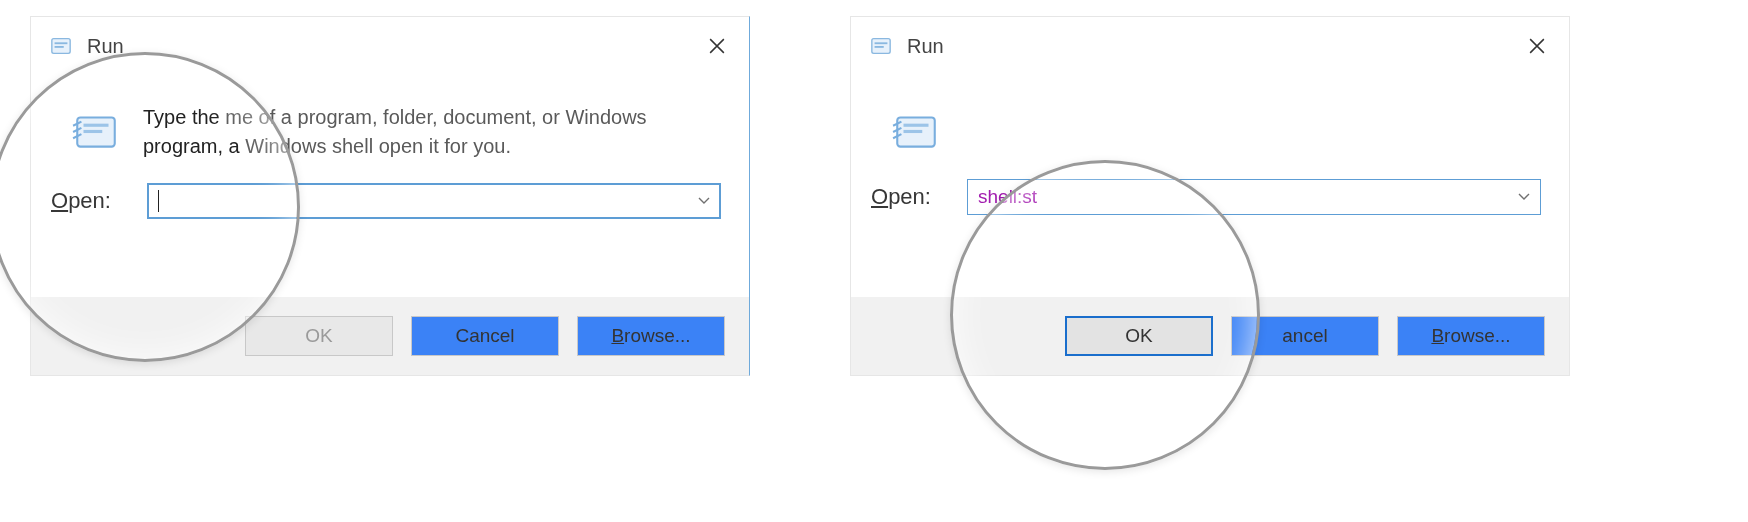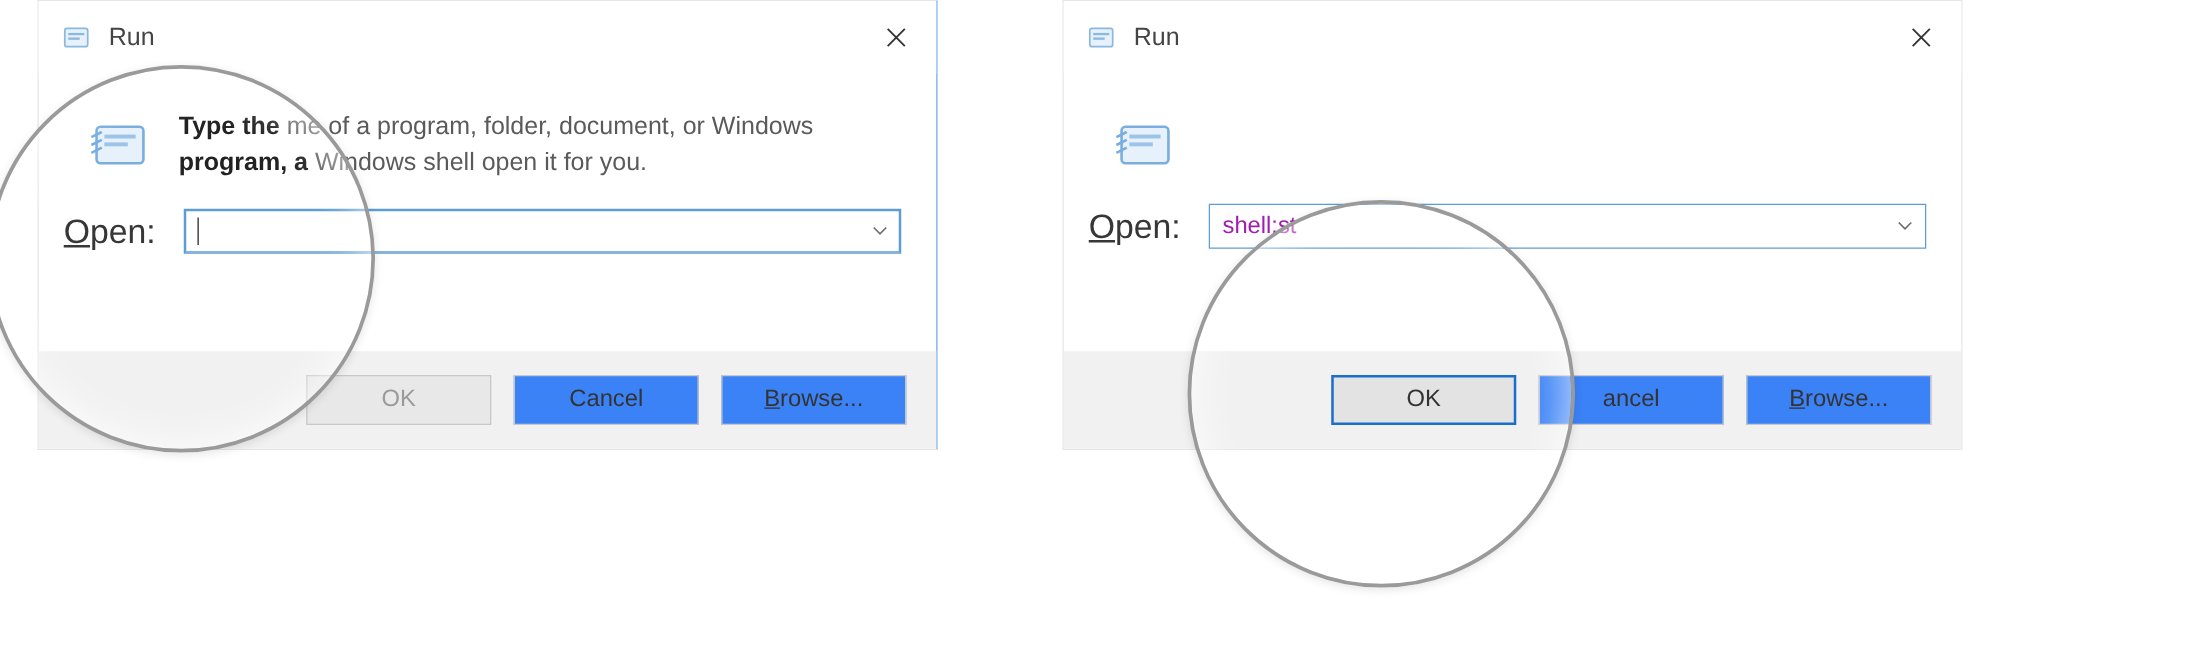--- a/index.html
+++ b/index.html
@@ -6,21 +6,21 @@
     body {
       font-family: "Segoe UI", Tahoma, sans-serif;
       background: #ffffff;
       width: 1748px;
       height: 522px;
       position: relative;
       overflow: hidden;
     }
     .pane {
       position: absolute;
-      top: 0;
+      top: 16px;
       width: 720px;
       height: 360px;
       background: #ffffff;
       border: 1px solid #e6e6e6;
     }
     .pane.left { left: 30px; border-right-color:#6faadb; }
     .pane.right { left: 850px; }
     .titlebar {
       height: 58px;
       display: flex;
@@ -60,29 +60,29 @@
       width: 50px;
       height: 50px;
       flex: none;
       margin-top: 4px;
     }
     .desc {
       font-size: 20px;
       color: #5a5a5a;
       line-height: 1.45;
     }
-    .desc .bold { color:#222; font-weight:700; }
+    .desc .bold { color:#222; font-weight:400; }
     .open-row {
       display: flex;
       align-items: center;
       padding: 22px 28px 0 20px;
       gap: 18px;
     }
     .open-label {
-      font-size: 27px;
+      font-size: 22px;
       color: #373737;
       width: 78px;
     }
     .open-label .u { text-decoration: underline; }
     .combo {
       flex: 1;
       height: 36px;
       border: 1px solid #5d9dd5;
       background: #ffffff;
       display: flex;

